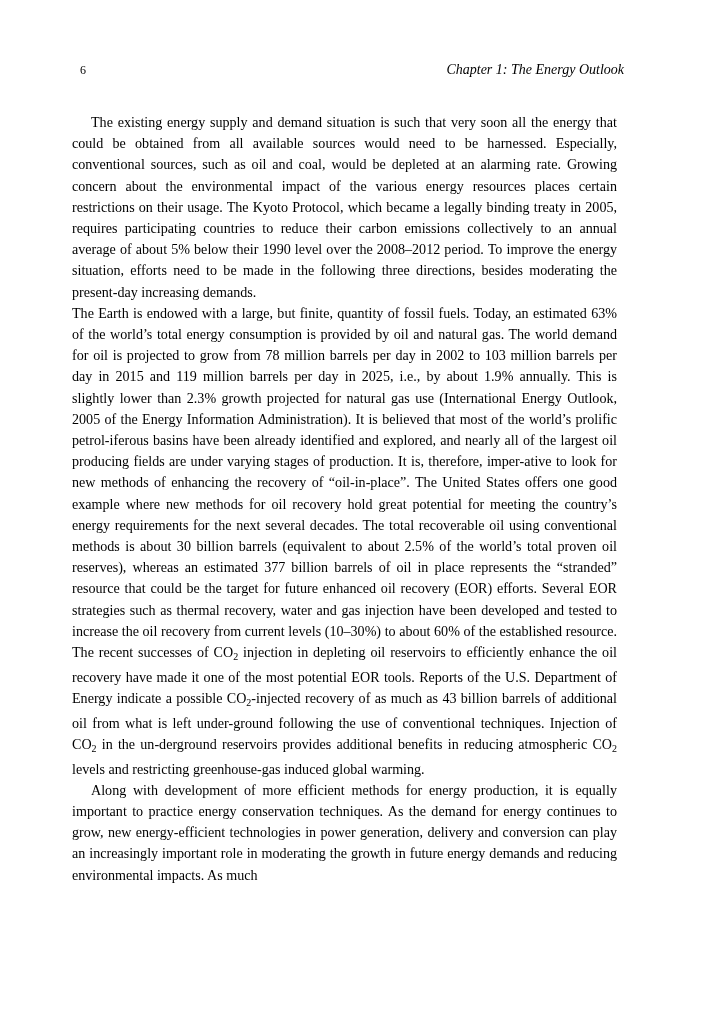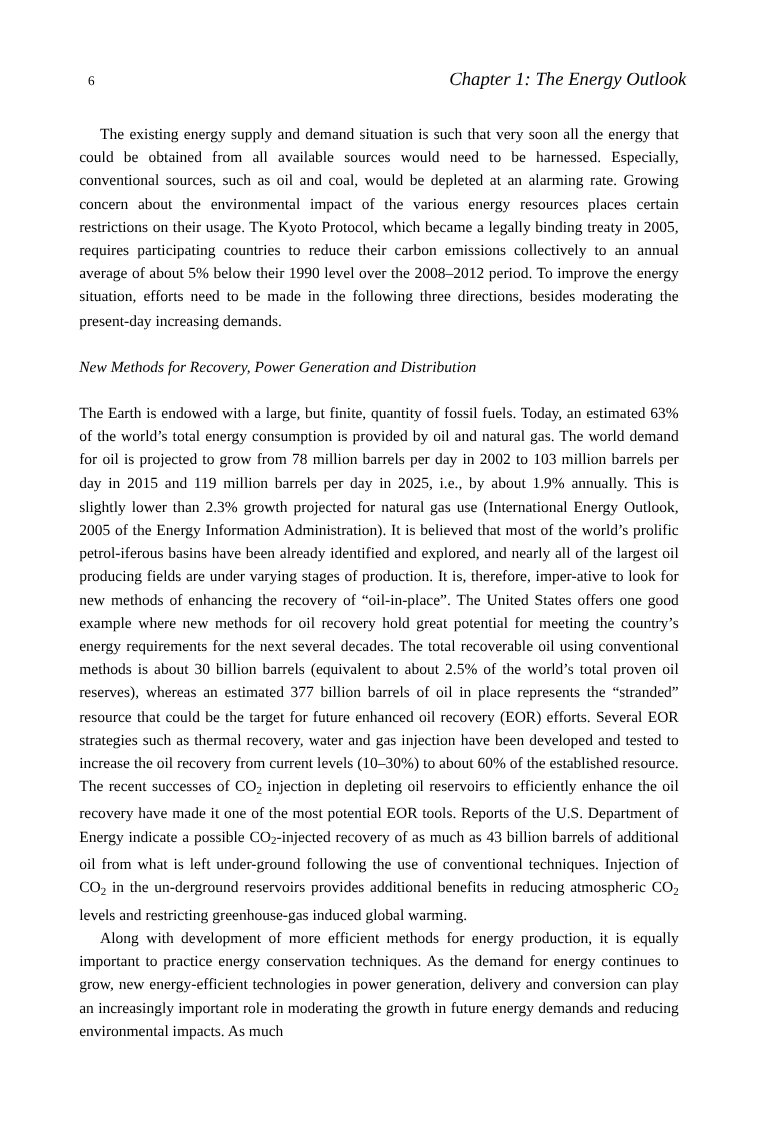--- a/index.html
+++ b/index.html
@@ -33,21 +33,21 @@
     font-size: 11.5px;
   }
   .folio {
     font-family: "Liberation Serif", serif;
     font-size: 12px;
     letter-spacing: 0;
   }
   .running-head {
     font-family: "Liberation Serif", serif;
     font-style: italic;
-    font-size: 17px;
+    font-size: 14px;
     text-align: right;
   }
   .content {
     position: absolute;
     left: 72px;
     top: 112px;
     width: 545px;
     font-size: 14.1px;
     line-height: 21.2px;
     text-align: justify;
@@ -78,20 +78,19 @@
 
   <div class="header">
     <span class="folio">6</span>
     <span class="running-head">Chapter 1: The Energy Outlook</span>
   </div>
 
   <div class="content">
 
     <p class="indent">The existing energy supply and demand situation is such that very soon all the energy that could be obtained from all available sources would need to be harnessed. Especially, conventional sources, such as oil and coal, would be depleted at an alarming rate. Growing concern about the environmental impact of the various energy resources places certain restrictions on their usage. The Kyoto Protocol, which became a legally binding treaty in 2005, requires participating countries to reduce their carbon emissions collectively to an annual average of about 5% below their 1990 level over the 2008–2012 period. To improve the energy situation, efforts need to be made in the following three directions, besides moderating the present-day increasing demands.</p>
 
-    <h3 class="subhead">New Methods for Recovery, Power Generation and Distribution</h3>
 
     <p><span>The Earth is endowed with a large, but finite, quantity of fossil fuels. Today, an estimated 63% of the world’s total energy consumption is provided by oil and natural gas. The world demand for oil is projected to grow from 78 million barrels per day in 2002 to 103 million barrels per day in 2015 and 119 million barrels per day in 2025, i.e., by about 1.9% annually. This is slightly lower than 2.3% growth projected for natural gas use (International Energy Outlook, 2005 of the Energy Information Administration). It is believed that most of the world’s prolific petrol-iferous basins have been already identified and explored, and nearly all of the largest oil producing fields are under varying stages of production. It is, therefore, imper-ative to look for new methods of enhancing the recovery of “oil-in-place”. The United States offers one good example where new methods for oil recovery hold great potential for meeting the country’s energy requirements for the next several decades. The total recoverable oil using conventional methods is about 30 billion barrels (equivalent to about 2.5% of the world’s total proven oil reserves), whereas an estimated 377 billion barrels of oil in place represents the “stranded” resource that could be the target for future enhanced oil recovery (EOR) efforts. Several EOR strategies such as thermal recovery, water and gas injection have been developed and tested to increase the oil recovery from current levels (10–30%) to about 60% of the established resource. The recent successes of CO</span><sub>2</sub><span> injection in depleting oil reservoirs to efficiently enhance the oil recovery have made it one of the most potential EOR tools. Reports of the U.S. Department of Energy indicate a possible CO</span><sub>2</sub><span>-injected recovery of as much as 43 billion barrels of additional oil from what is left under-ground following the use of conventional techniques. Injection of CO</span><sub>2</sub><span> in the un-derground reservoirs provides additional benefits in reducing atmospheric CO</span><sub>2</sub><span> levels and restricting greenhouse-gas induced global warming.</span></p>
 
     <p class="indent">Along with development of more efficient methods for energy production, it is equally important to practice energy conservation techniques. As the demand for energy continues to grow, new energy-efficient technologies in power generation, delivery and conversion can play an increasingly important role in moderating the growth in future energy demands and reducing environmental impacts. As much</p>
 
   </div>
 </div>
 
 </body></html>

